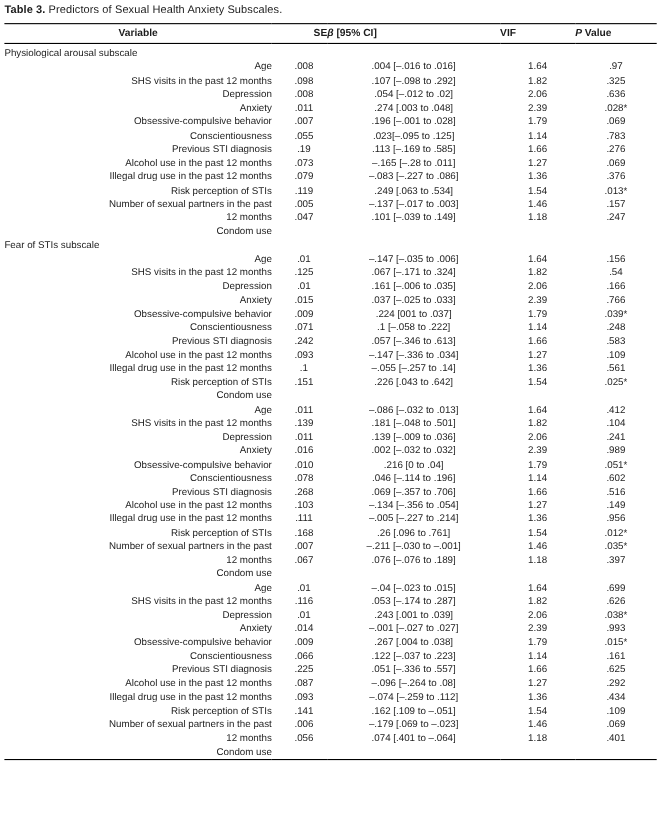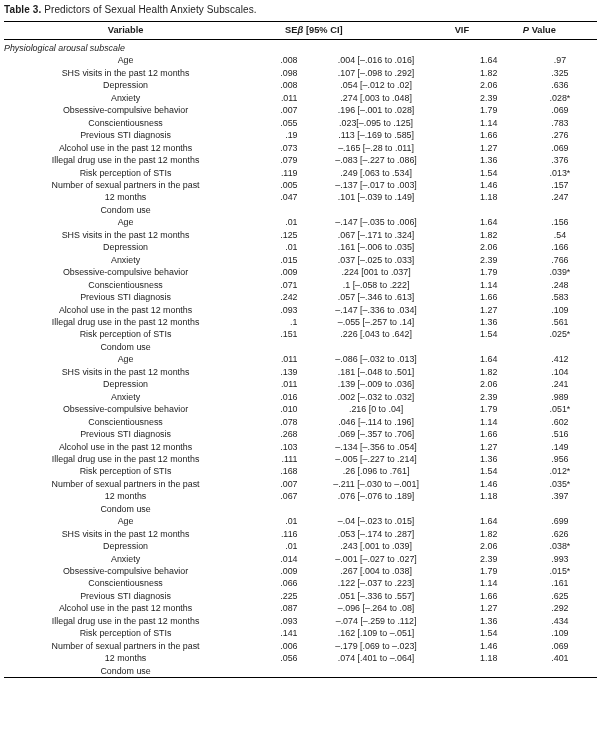--- a/index.html
+++ b/index.html
@@ -52,28 +52,27 @@
   tbody td {
     font-size: 8.9px;
     line-height: 12.45px;
     height: 12.45px;
     padding: 0;
     text-align: center;
     white-space: nowrap;
     overflow: visible;
   }
   tbody td:first-child {
+    text-align: right;
+  }
+  tbody td.cell-se {
     text-align: center;
-  }
-  tbody td.cell-se {
-    text-align: right;
     padding-left: 8px;
   }
   tbody td.section-label {
-    font-style: italic;
     text-align: left;
   }
   tbody tr.first-section td.section-label {
     padding-top: 2px;
   }
 </style>
 </head>
 <body>
 
 <div class="page">
@@ -185,20 +184,23 @@
           <td class="cell-pvalue">.247</td>
         </tr>
         <tr>
           <td class="cell-variable">Condom use</td>
           <td class="cell-se"></td>
           <td class="cell-beta"></td>
           <td class="cell-vif"></td>
           <td class="cell-pvalue"></td>
         </tr>
         <tr>
+          <td colspan="5" class="section-label">Fear of STIs subscale</td>
+        </tr>
+        <tr>
           <td class="cell-variable">Age</td>
           <td class="cell-se">.01</td>
           <td class="cell-beta">–.147 [–.035 to .006]</td>
           <td class="cell-vif">1.64</td>
           <td class="cell-pvalue">.156</td>
         </tr>
         <tr>
           <td class="cell-variable">SHS visits in the past 12 months</td>
           <td class="cell-se">.125</td>
           <td class="cell-beta">.067 [–.171 to .324]</td>

